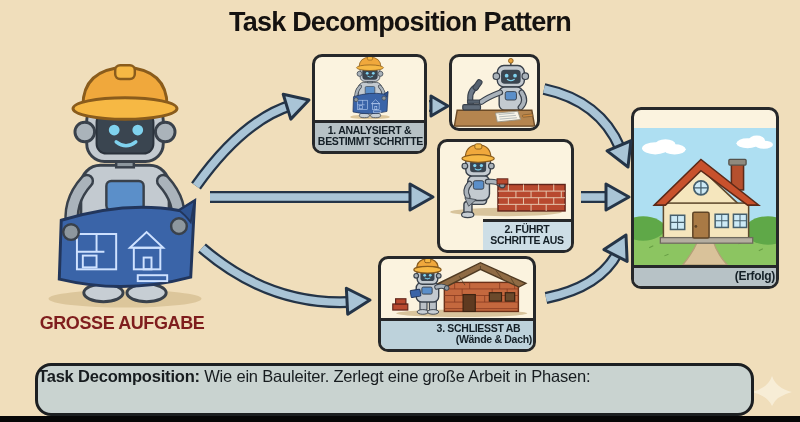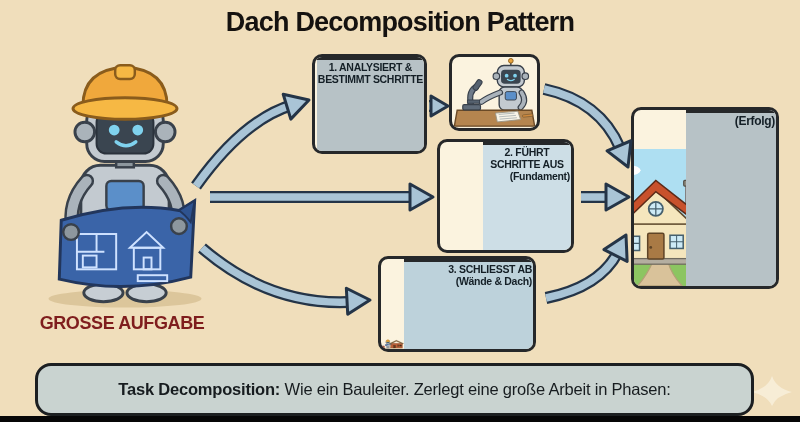--- a/index.html
+++ b/index.html
@@ -9,40 +9,40 @@
     --ink:#16191c;
   }
   *{margin:0;padding:0;box-sizing:border-box;}
   html,body{width:800px;height:422px;overflow:hidden;}
   body{position:relative;background:var(--bg);font-family:"Liberation Sans",sans-serif;color:var(--ink);}
   .title{position:absolute;top:7px;left:0;width:800px;text-align:center;
     font-size:27px;font-weight:bold;letter-spacing:-0.8px;color:#151210;}
   .abs{position:absolute;}
   
   .pbox{position:absolute;border:3px solid var(--border);border-radius:10px;
-    background:var(--boxfill);display:flex;flex-direction:row;overflow:hidden;}
+    background:var(--boxfill);display:flex;flex-direction:column;overflow:hidden;}
   .pbox .img{flex:1;display:flex;align-items:flex-end;justify-content:center;overflow:hidden;}
   .pbox .band{border-top:3px solid var(--border);text-align:center;font-weight:bold;
     line-height:1.12;padding:2px 1px 3px;letter-spacing:-0.3px;color:#141f26;}
   .band.gray{background:var(--band-gray);}
   .band.blue{background:var(--band-blue);margin-left:43px;}
   .band.blue2{background:var(--band-blue2);padding-left:44px;}
   .band .l1{font-size:10.5px;}
   .band .l2{font-size:10.5px;text-align:right;}
   .band-final .l1{font-size:16px;letter-spacing:-0.4px;}
   .band-final .l2{font-size:12px;margin-left:48px;}
   
   .source-label{position:absolute;left:6px;top:313px;width:232px;text-align:center;
     font-weight:bold;color:#7f1d1d;}
   .source-label .l1{font-size:18px;letter-spacing:-0.4px;}
   .source-label .l2{font-size:15.5px;}
   
   .footer{position:absolute;left:35px;top:363px;width:719px;height:53px;
     background:var(--footer-fill);border:3.5px solid #1c1f21;border-radius:16px;
-    display:flex;flex-direction:column;justify-content:center;text-align:center;
+    display:flex;flex-direction:row;text-align:center;
     font-size:16.5px;letter-spacing:-0.2px;line-height:1.3;color:#171c1f;}
   .footer b{font-weight:bold;}
   svg.overlay{position:absolute;left:0;top:0;pointer-events:none;}
   .bottom-bar{position:absolute;left:0;bottom:0;width:800px;height:6px;background:#070707;}
   .shaft-o{fill:none;stroke:var(--arrow-line);stroke-width:12;}
   .shaft-f{fill:none;stroke:var(--arrow-fill);stroke-width:7.5;}
   .head{fill:var(--arrow-fill);stroke:var(--arrow-line);stroke-width:3;stroke-linejoin:round;}
 </style>
 </head>
 <body>
@@ -213,21 +213,21 @@
     <g fill="#cdeaf6" stroke="#46606e" stroke-width="3">
       <rect x="72" y="172" width="28" height="28"></rect>
       <rect x="160" y="170" width="26" height="26"></rect>
       <rect x="196" y="170" width="26" height="26"></rect>
     </g>
     <path d="M 86 172 L 86 200 M 72 186 L 100 186 M 173 170 L 173 196 M 160 183 L 186 183 M 209 170 L 209 196 M 196 183 L 222 183" stroke="#46606e" stroke-width="2"></path>
   </symbol>
 </defs>
 </svg>
 
-<div class="title">Dach Decomposition Pattern</div>
+<div class="title">Task Decomposition Pattern</div>
 
 <svg class="abs" style="left:22px;top:52px" width="206" height="262" viewBox="0 0 210 260">
   <use href="#bot-foreman"></use>
 </svg>
 <div class="source-label">
   <div class="l1">GROSSE AUFGABE</div>
 </div>
 
 <div class="pbox" style="left:312px;top:54px;width:115px;height:100px">
   <div class="img">
@@ -250,21 +250,20 @@
 </div>
 
 <div class="pbox" style="left:437px;top:139px;width:137px;height:114px">
   <div class="img">
     <svg width="128" height="78" viewBox="0 0 270 165" preserveAspectRatio="xMidYMax meet">
         <use href="#bot-bricks"></use>
       </svg>
   </div>
   <div class="band blue">
     <div class="l1">2. FÜHRT SCHRITTE AUS</div>
-    <div class="l2">(Fundament)</div>
   </div>
 </div>
 
 <div class="pbox" style="left:378px;top:256px;width:158px;height:96px">
   <div class="img">
     <svg width="148" height="60" viewBox="0 0 310 128" preserveAspectRatio="xMidYMax meet">
         <use href="#bot-housebuild"></use>
       </svg>
   </div>
   <div class="band blue2">

